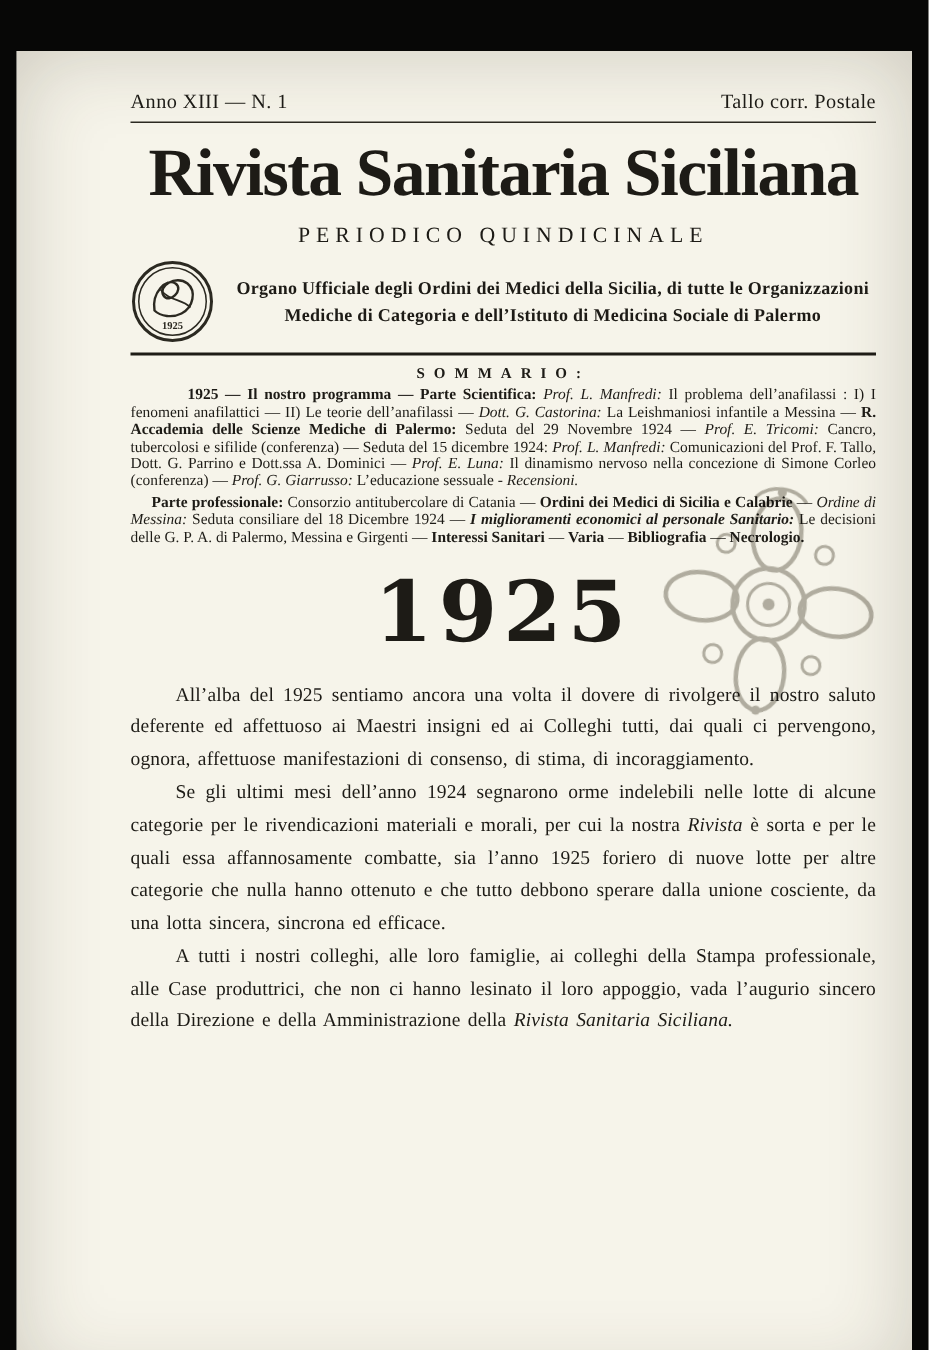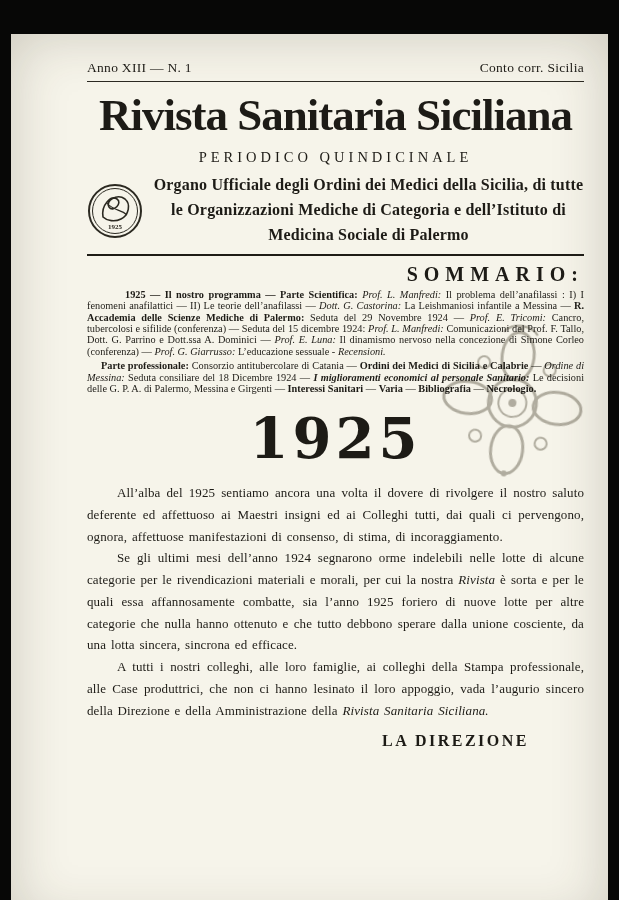--- a/index.html
+++ b/index.html
@@ -27,32 +27,32 @@
     text-align:center;font-weight:bold;font-size:45px;letter-spacing:-1px;
     margin-top:8px;line-height:1.12;white-space:nowrap;
   }
   .mast-sub{
     text-align:center;font-weight:normal;font-size:14.5px;letter-spacing:4px;
     margin-top:9px;
   }
   .organ-row{display:flex;align-items:center;gap:10px;margin-top:7px;}
   .seal{width:56px;height:56px;flex:0 0 auto;}
   .organ-text{
-    flex:1;text-align:center;font-weight:bold;font-size:16px;
+    flex:1;text-align:center;font-weight:bold;font-size:12px;
     line-height:1.55;letter-spacing:.2px;
   }
   .tiratura-row{
     display:flex;align-items:center;gap:9px;margin-top:4px;
     font-weight:bold;font-size:11.5px;letter-spacing:1px;
   }
   .tiratura-row .tline{flex:1;border-top:1.3px solid #2b2921;}
   .thick-rule{border-top:2.6px solid #1e1c16;margin-top:6px;}
   
   .som-title{
-    text-align:right;font-weight:bold;font-size:20px;letter-spacing:6px;
+    text-align:center;font-weight:bold;font-size:10px;letter-spacing:6px;
     margin-top:7px;
   }
   .som p{margin:3px 0 0;font-size:10.3px;line-height:11.4px;text-align:justify;}
   .som p.ind1{text-indent:38px;}
   .som p.ind2{text-indent:14px;}
   .seg-b{font-weight:bold;}
   .seg-i{font-style:italic;}
   .seg-bi{font-weight:bold;font-style:italic;}
   
   .year{
@@ -77,21 +77,21 @@
     pointer-events:none;
   }
 </style>
 </head>
 <body>
 
 <div class="page">
 
   <div class="hdr">
     <span>Anno XIII — N. 1</span>
-    <span>Conto corr. Sicilia</span>
+    <span>Tallo corr. Postale</span>
   </div>
   <div class="hdr-rule"></div>
 
   <div class="mast-title">Rivista Sanitaria Siciliana</div>
   <div class="mast-sub">PERIODICO QUINDICINALE</div>
 
   <div class="organ-row">
     <svg class="seal" viewBox="0 0 56 56">
       <circle cx="28" cy="28" r="26" fill="none" stroke="#2b2921" stroke-width="2"></circle>
       <circle cx="28" cy="28" r="22.5" fill="none" stroke="#2b2921" stroke-width="1"></circle>
@@ -111,21 +111,20 @@
   </div>
 
   <div class="year">1925</div>
 
   <div class="bodytxt">
     <p><span>All’alba del 1925 sentiamo ancora una volta il dovere di rivolgere il nostro saluto deferente ed affettuoso ai Maestri insigni ed ai Colleghi tutti, dai quali ci pervengono, ognora, affettuose manifestazioni di consenso, di stima, di incoraggiamento.</span></p>
     <p><span>Se gli ultimi mesi dell’anno 1924 segnarono orme indelebili nelle lotte di alcune categorie per le rivendicazioni materiali e morali, per cui la nostra </span><span class="seg-i">Rivista</span><span> è sorta e per le quali essa affannosamente combatte, sia l’anno 1925 foriero di nuove lotte per altre categorie che nulla hanno ottenuto e che tutto debbono sperare dalla unione cosciente, da una lotta sincera, sincrona ed efficace.</span></p>
     <p><span>A tutti i nostri colleghi, alle loro famiglie, ai colleghi della Stampa professionale, alle Case produttrici, che non ci hanno lesinato il loro appoggio, vada l’augurio sincero della Direzione e della Amministrazione della </span><span class="seg-i">Rivista Sanitaria Siciliana.</span></p>
   </div>
 
-  <div class="signature">LA  DIREZIONE</div>
 </div>
 
 <svg class="stamp" viewBox="0 0 150 160">
   <g fill="none" stroke="#6f6a5c" stroke-width="3">
     <circle cx="75" cy="85" r="24"></circle>
     <circle cx="75" cy="85" r="14" stroke-width="2"></circle>
     <ellipse cx="75" cy="38" rx="16" ry="24"></ellipse>
     <ellipse cx="75" cy="132" rx="16" ry="24"></ellipse>
     <ellipse cx="30" cy="85" rx="24" ry="16"></ellipse>
     <ellipse cx="120" cy="85" rx="24" ry="16"></ellipse>

